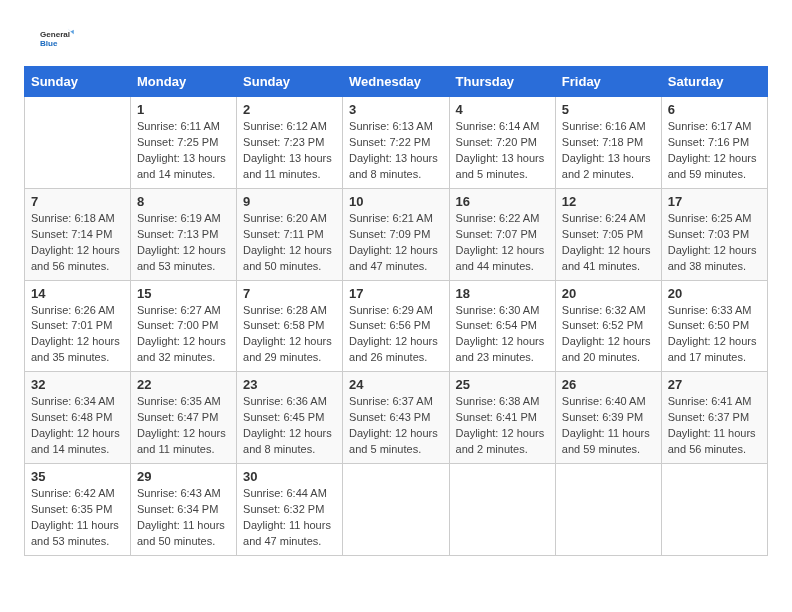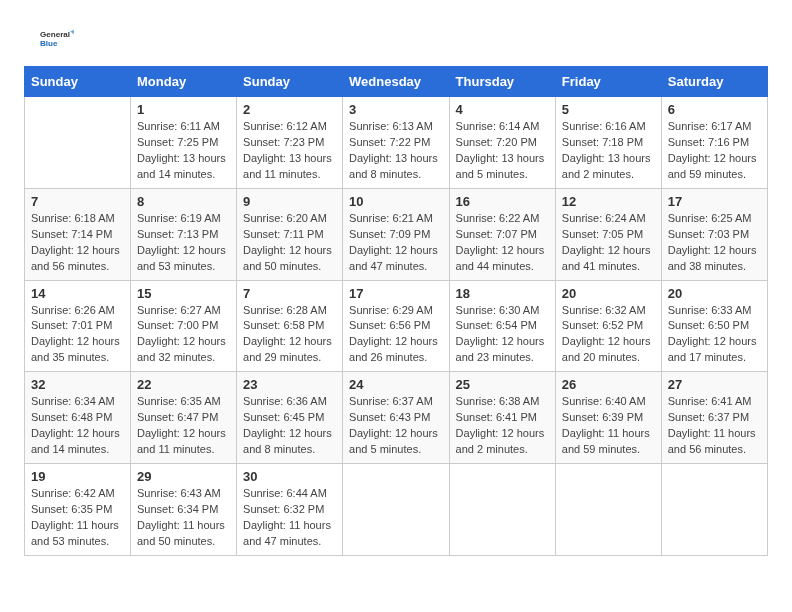--- a/index.html
+++ b/index.html
@@ -225,21 +225,21 @@
           <span class="day-number">26</span>
           <div class="day-info">Sunrise: 6:40 AM<br>Sunset: 6:39 PM<br>Daylight: 11 hours<br>and 59 minutes.</div>
         </td>
         <td>
           <span class="day-number">27</span>
           <div class="day-info">Sunrise: 6:41 AM<br>Sunset: 6:37 PM<br>Daylight: 11 hours<br>and 56 minutes.</div>
         </td>
       </tr>
       <tr>
         <td>
-          <span class="day-number">19</span>
+          <span class="day-number">35</span>
           <div class="day-info">Sunrise: 6:42 AM<br>Sunset: 6:35 PM<br>Daylight: 11 hours<br>and 53 minutes.</div>
         </td>
         <td>
           <span class="day-number">29</span>
           <div class="day-info">Sunrise: 6:43 AM<br>Sunset: 6:34 PM<br>Daylight: 11 hours<br>and 50 minutes.</div>
         </td>
         <td>
           <span class="day-number">30</span>
           <div class="day-info">Sunrise: 6:44 AM<br>Sunset: 6:32 PM<br>Daylight: 11 hours<br>and 47 minutes.</div>
         </td>

